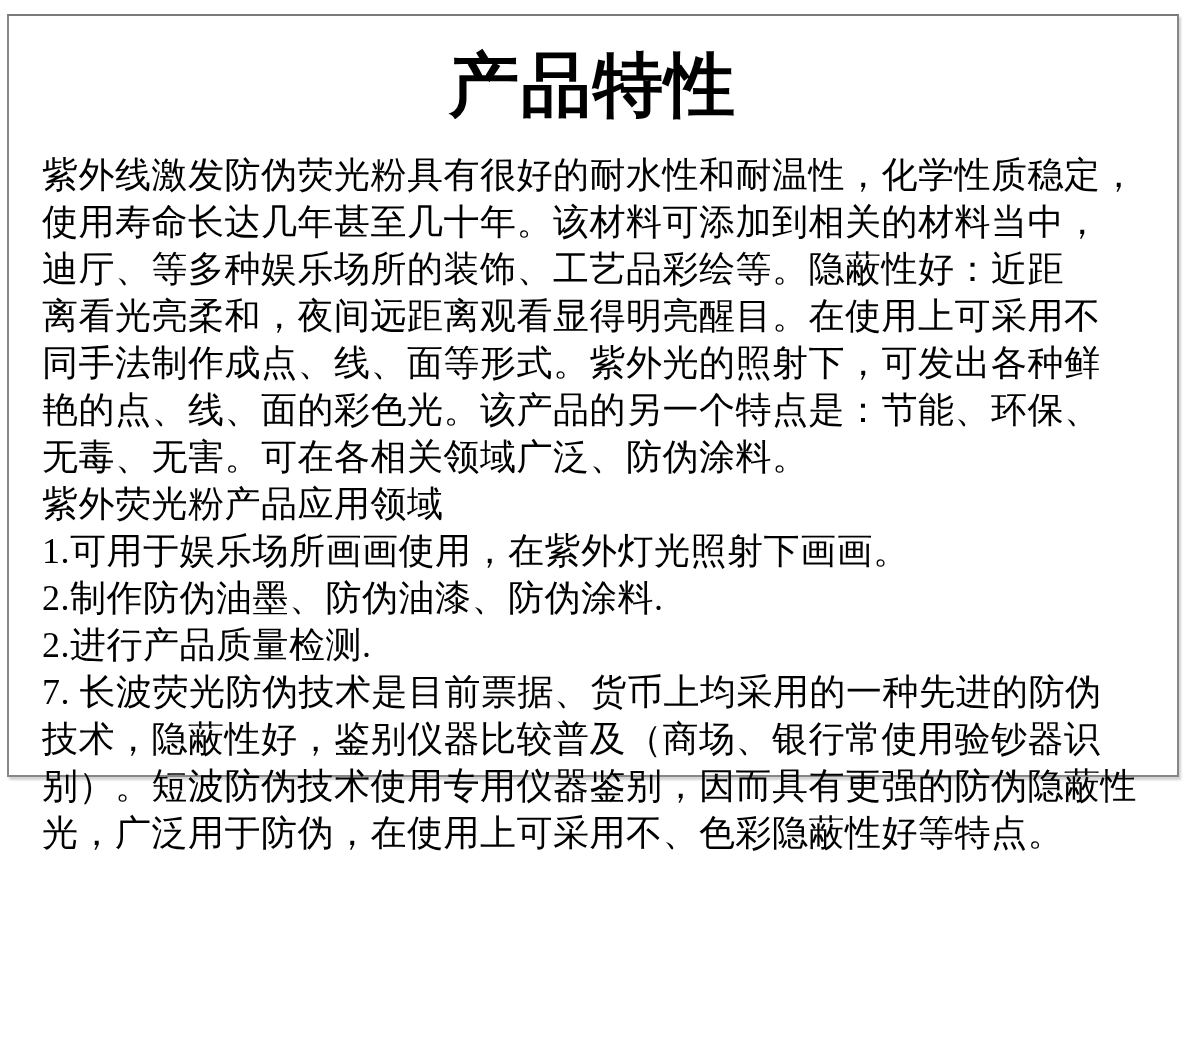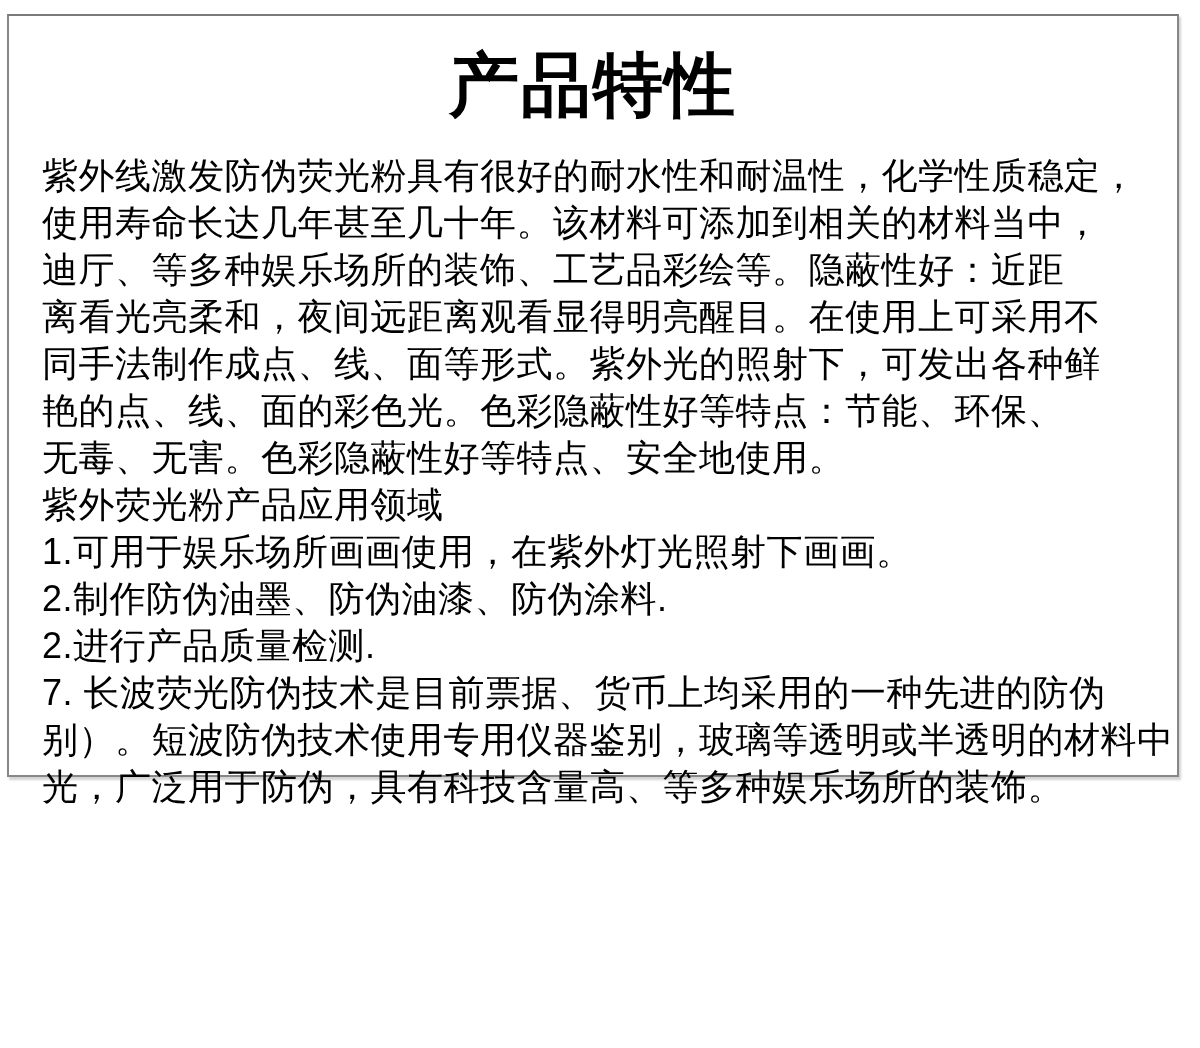--- a/index.html
+++ b/index.html
@@ -47,38 +47,40 @@
     top: 136px;
     width: 1105px;
     font-size: 36px;
     line-height: 47px;
     font-weight: 400;
     color: #000000;
   }
   .body-text .line {
     white-space: pre;
     letter-spacing: 0.5px;
+    font-family: Liberation Serif, serif;
   }
 </style>
 </head>
 <body>
 
 <div class="page">
   <div class="frame">
     <h1 class="title">产品特性</h1>
     <div class="body-text">
         <div class="line">紫外线激发防伪荧光粉具有很好的耐水性和耐温性，化学性质稳定，</div>
         <div class="line">使用寿命长达几年甚至几十年。该材料可添加到相关的材料当中，</div>
         <div class="line">迪厅、等多种娱乐场所的装饰、工艺品彩绘等。隐蔽性好：近距</div>
         <div class="line">离看光亮柔和，夜间远距离观看显得明亮醒目。在使用上可采用不</div>
         <div class="line">同手法制作成点、线、面等形式。紫外光的照射下，可发出各种鲜</div>
-        <div class="line">艳的点、线、面的彩色光。色彩隐蔽性好等特点：节能、环保、</div>
-        <div class="line">无毒、无害。色彩隐蔽性好等特点、安全地使用。</div>
+        <div class="line">艳的点、线、面的彩色光。该产品的另一个特点是：节能、环保、</div>
+        <div class="line">无毒、无害。可在各相关领域广泛、防伪涂料。</div>
         <div class="line">紫外荧光粉产品应用领域</div>
         <div class="line">1.可用于娱乐场所画画使用，在紫外灯光照射下画画。</div>
         <div class="line">2.制作防伪油墨、防伪油漆、防伪涂料.</div>
         <div class="line">2.进行产品质量检测.</div>
         <div class="line">7. 长波荧光防伪技术是目前票据、货币上均采用的一种先进的防伪</div>
-        <div class="line">别）。短波防伪技术使用专用仪器鉴别，玻璃等透明或半透明的材料中</div>
-        <div class="line">光，广泛用于防伪，具有科技含量高、等多种娱乐场所的装饰。</div>
+        <div class="line">技术，隐蔽性好，鉴别仪器比较普及（商场、银行常使用验钞器识</div>
+        <div class="line">别）。短波防伪技术使用专用仪器鉴别，因而具有更强的防伪隐蔽性</div>
+        <div class="line">光，广泛用于防伪，在使用上可采用不、色彩隐蔽性好等特点。</div>
       </div>
   </div>
 </div>
 
 </body></html>

